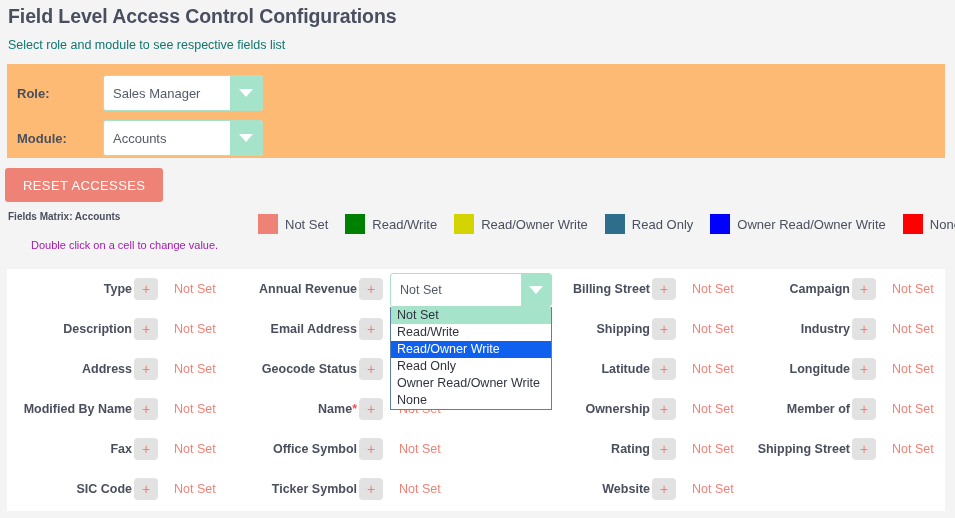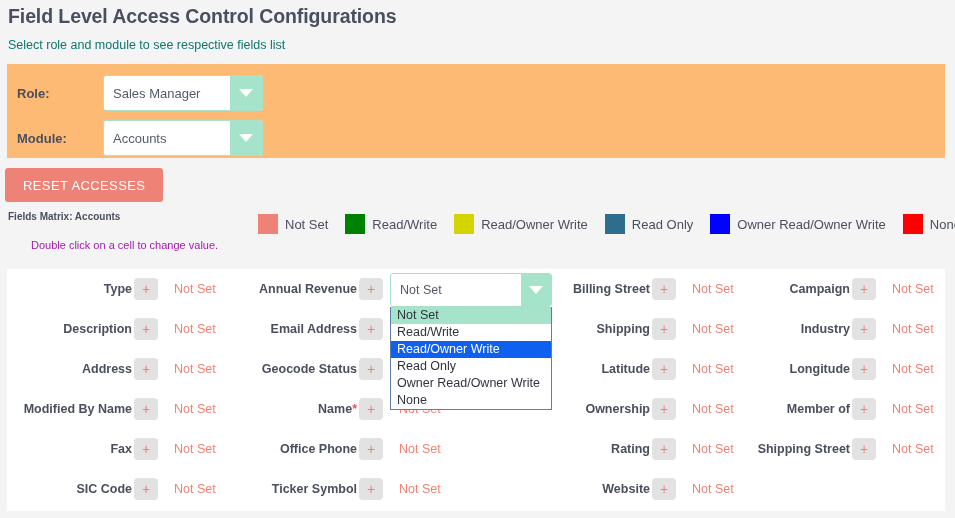--- a/index.html
+++ b/index.html
@@ -334,21 +334,21 @@
           <span class="fname">Geocode Status</span>
           <button class="plus-btn">+</button>
           <span class="fval">Not Set</span>
         </div>
         <div class="field-row">
           <span class="fname"><span>Name</span><span class="req">*</span></span>
           <button class="plus-btn">+</button>
           <span class="fval">Not Set</span>
         </div>
         <div class="field-row">
-          <span class="fname">Office Phone</span>
+          <span class="fname">Office Symbol</span>
           <button class="plus-btn">+</button>
           <span class="fval">Not Set</span>
         </div>
         <div class="field-row">
           <span class="fname">Ticker Symbol</span>
           <button class="plus-btn">+</button>
           <span class="fval">Not Set</span>
         </div>
       </div>
 

